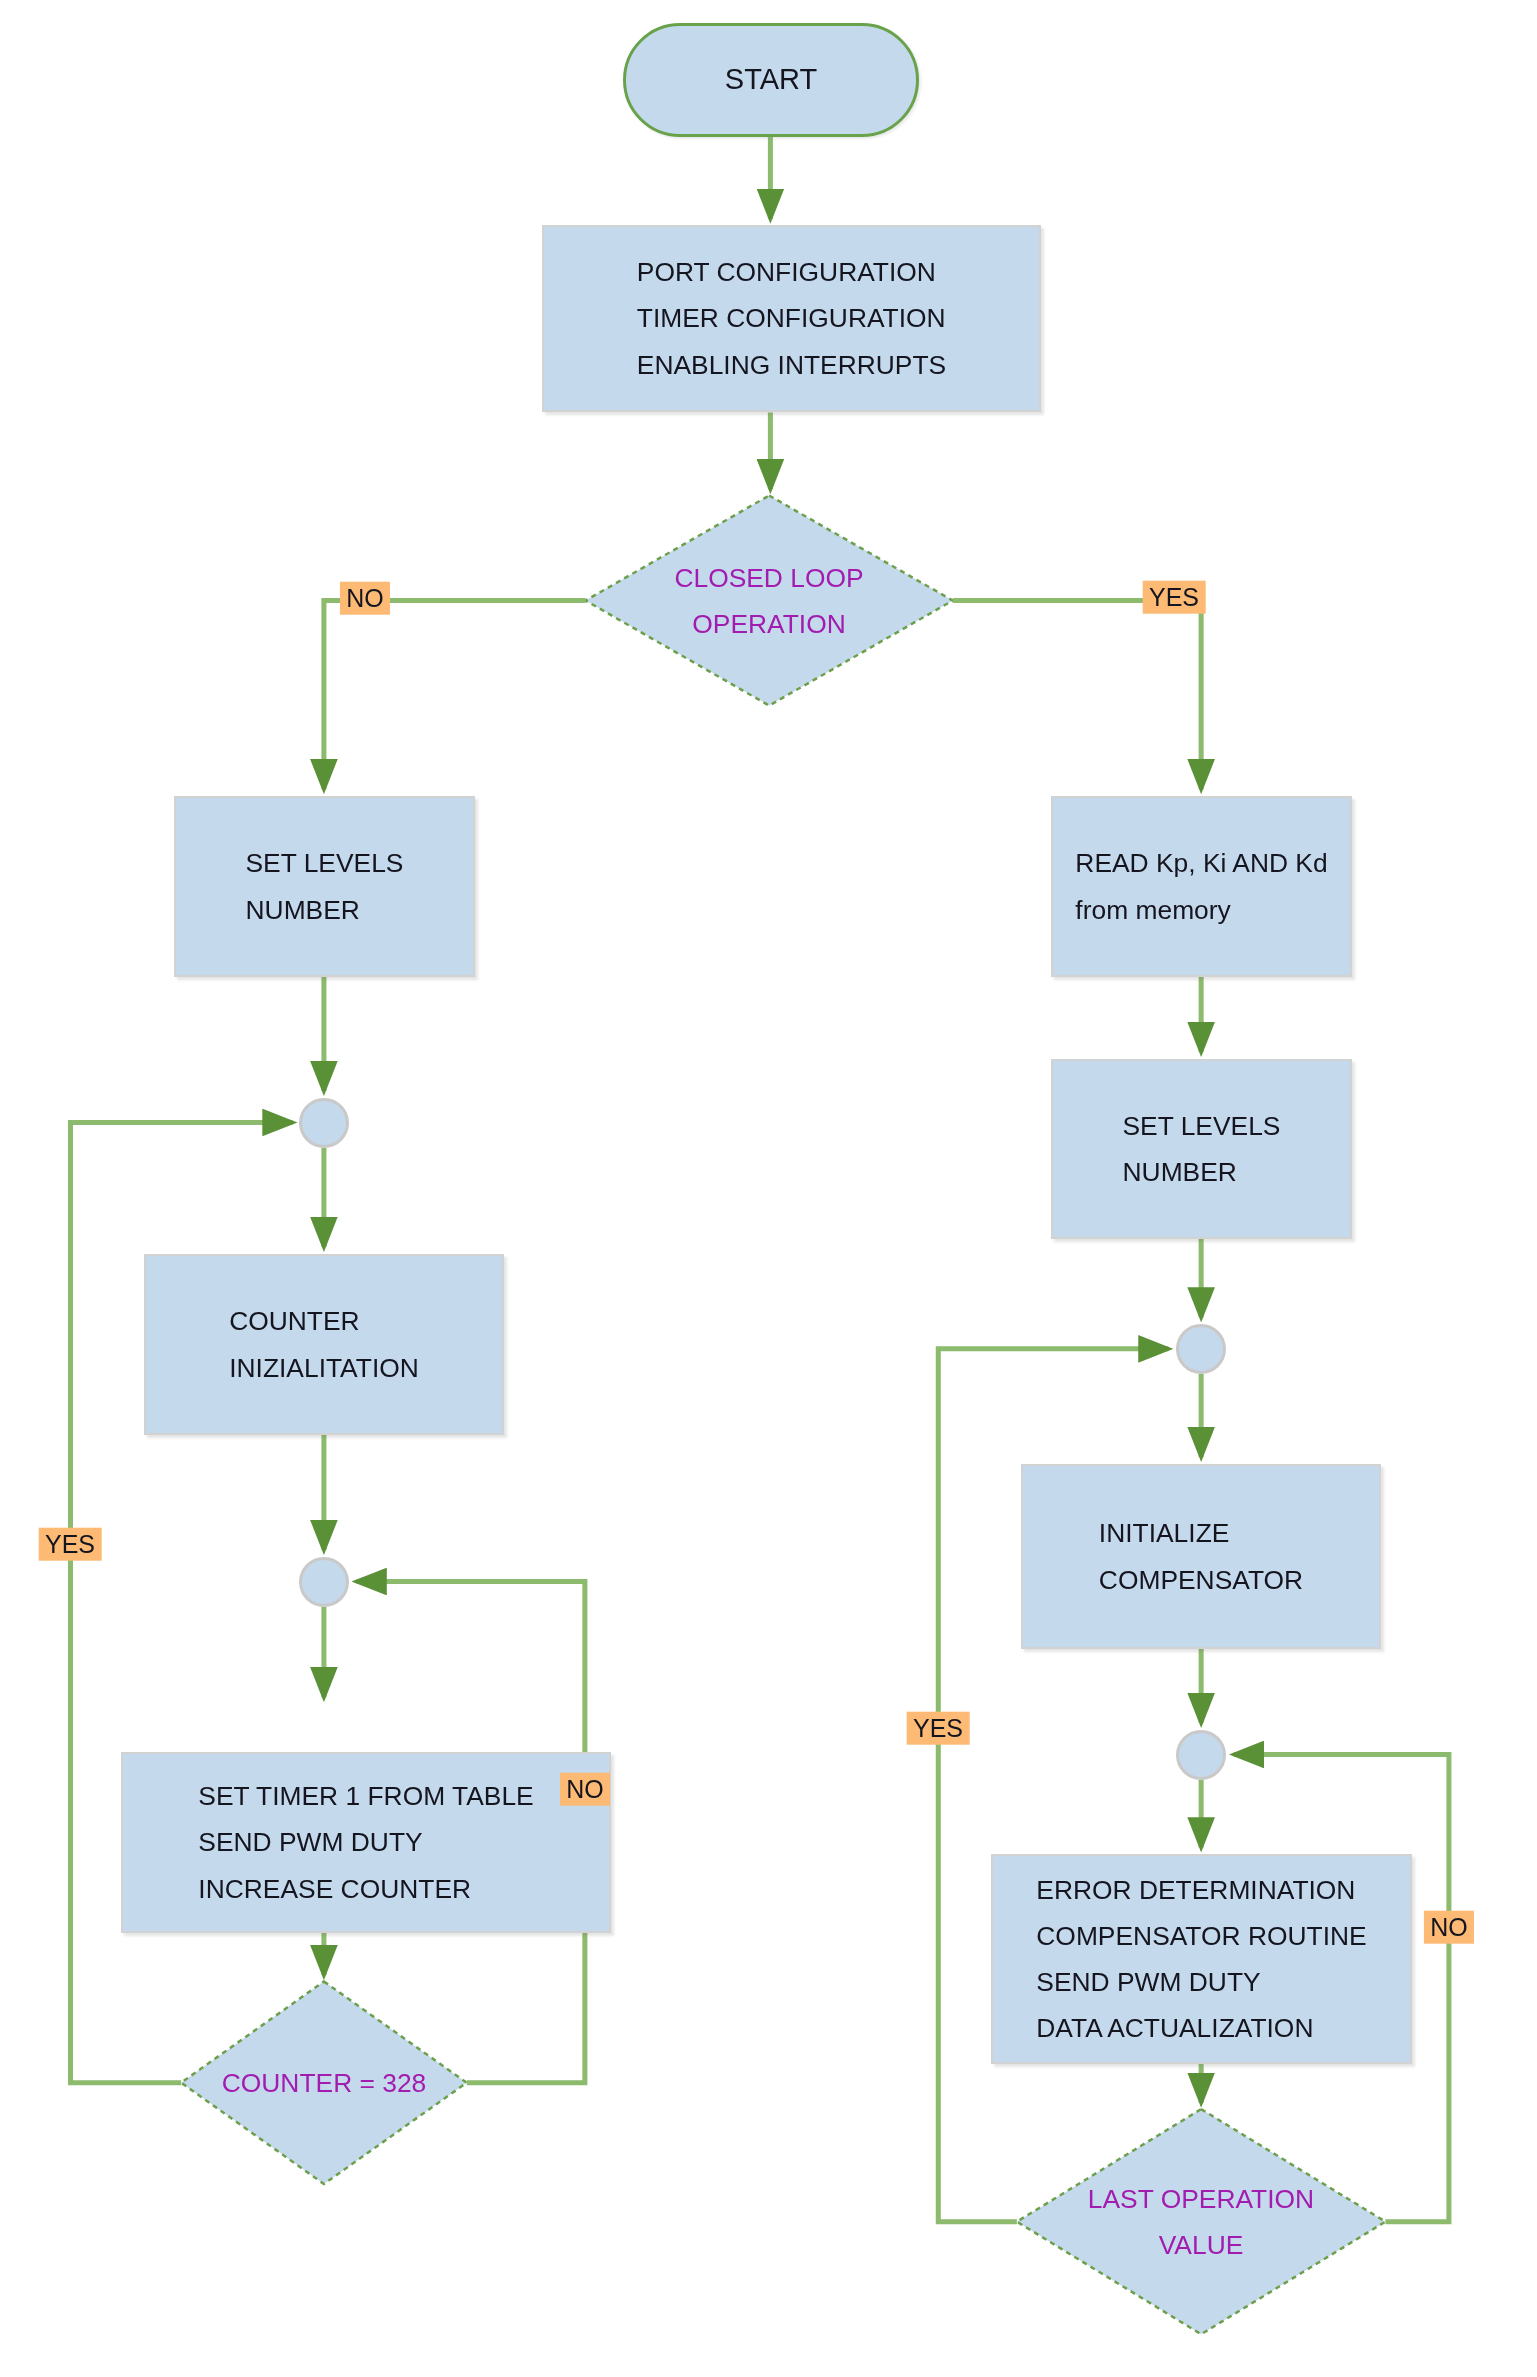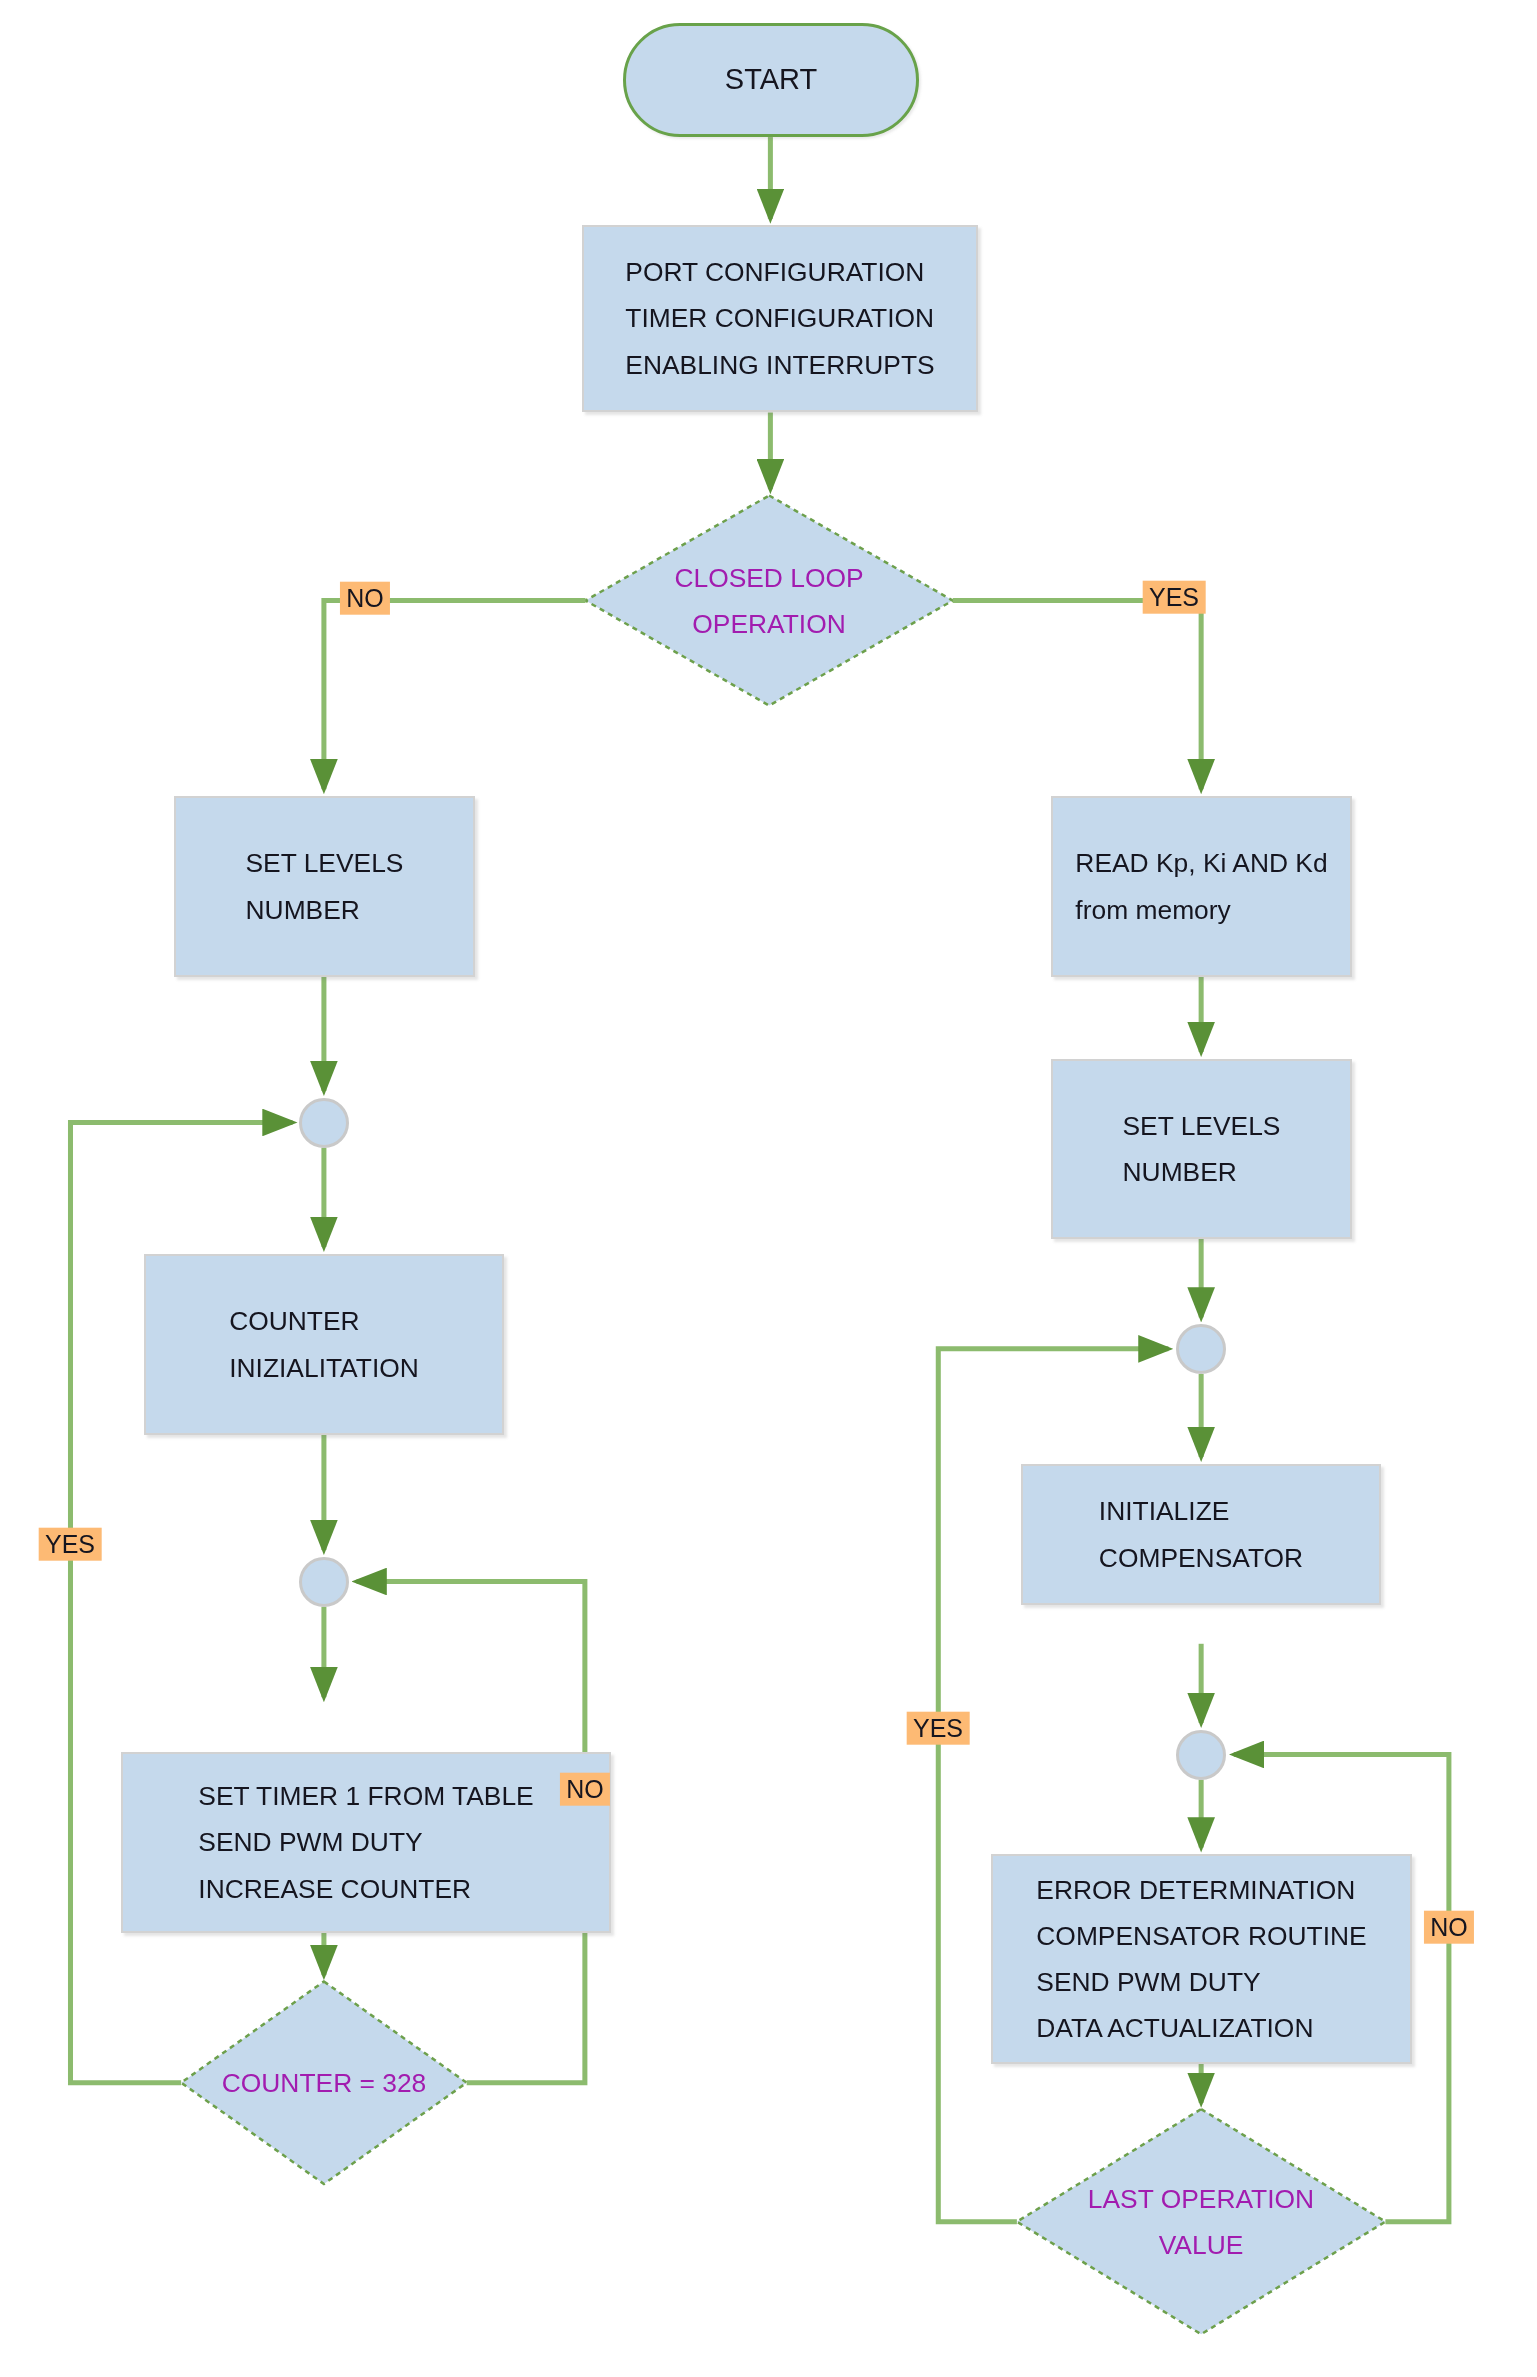--- a/index.html
+++ b/index.html
@@ -87,35 +87,35 @@
     <polyline class="edge" points="1910,2185 1910,2317" marker-end="url(#arrow)"></polyline>
     <polyline class="edge" points="1910,2614 1910,2740" marker-end="url(#arrow)"></polyline>
     <polyline class="edge" points="1910,2830 1910,2938" marker-end="url(#arrow)"></polyline>
     <polyline class="edge" points="1910,3282 1910,3344" marker-end="url(#arrow)"></polyline>
     <polyline class="edge" points="1617,3533 1492,3533 1492,2145 1858,2145" marker-end="url(#arrow)"></polyline>
     <polyline class="edge" points="2203,3533 2304,3533 2304,2790 1962,2790" marker-end="url(#arrow)"></polyline>
   </svg>
 
   <div class="node terminator" style="left:623px;top:22.6px;width:296px;height:114px;">START</div>
 
-  <div class="node process" style="left:582px;top:225px;width:396px;height:187px;">PORT CONFIGURATION
+  <div class="node process" style="left:542px;top:225px;width:499px;height:187px;">PORT CONFIGURATION
 TIMER CONFIGURATION
 ENABLING INTERRUPTS</div>
   <div class="node process" style="left:174px;top:796px;width:301px;height:181px;">SET LEVELS
 NUMBER</div>
   <div class="node process" style="left:144px;top:1254px;width:360px;height:181px;">COUNTER
 INIZIALITATION</div>
   <div class="node process" style="left:121px;top:1752px;width:490px;height:181px;">SET TIMER 1 FROM TABLE
 SEND PWM DUTY
 INCREASE COUNTER</div>
   <div class="node process" style="left:1051px;top:796px;width:301px;height:181px;">READ Kp, Ki AND Kd
 from memory</div>
   <div class="node process" style="left:1051px;top:1059px;width:301px;height:180px;">SET LEVELS
 NUMBER</div>
-  <div class="node process" style="left:1021px;top:1464px;width:360px;height:141px;">INITIALIZE
+  <div class="node process" style="left:1021px;top:1464px;width:360px;height:185px;">INITIALIZE
 COMPENSATOR</div>
   <div class="node process" style="left:991px;top:1854px;width:421px;height:210px;">ERROR DETERMINATION
 COMPENSATOR ROUTINE
 SEND PWM DUTY
 DATA ACTUALIZATION</div>
 
   <div class="junction" style="left:299px;top:1098px;"></div>
   <div class="junction" style="left:299px;top:1557px;"></div>
   <div class="junction" style="left:1176px;top:1324px;"></div>
   <div class="junction" style="left:1176px;top:1730px;"></div>

